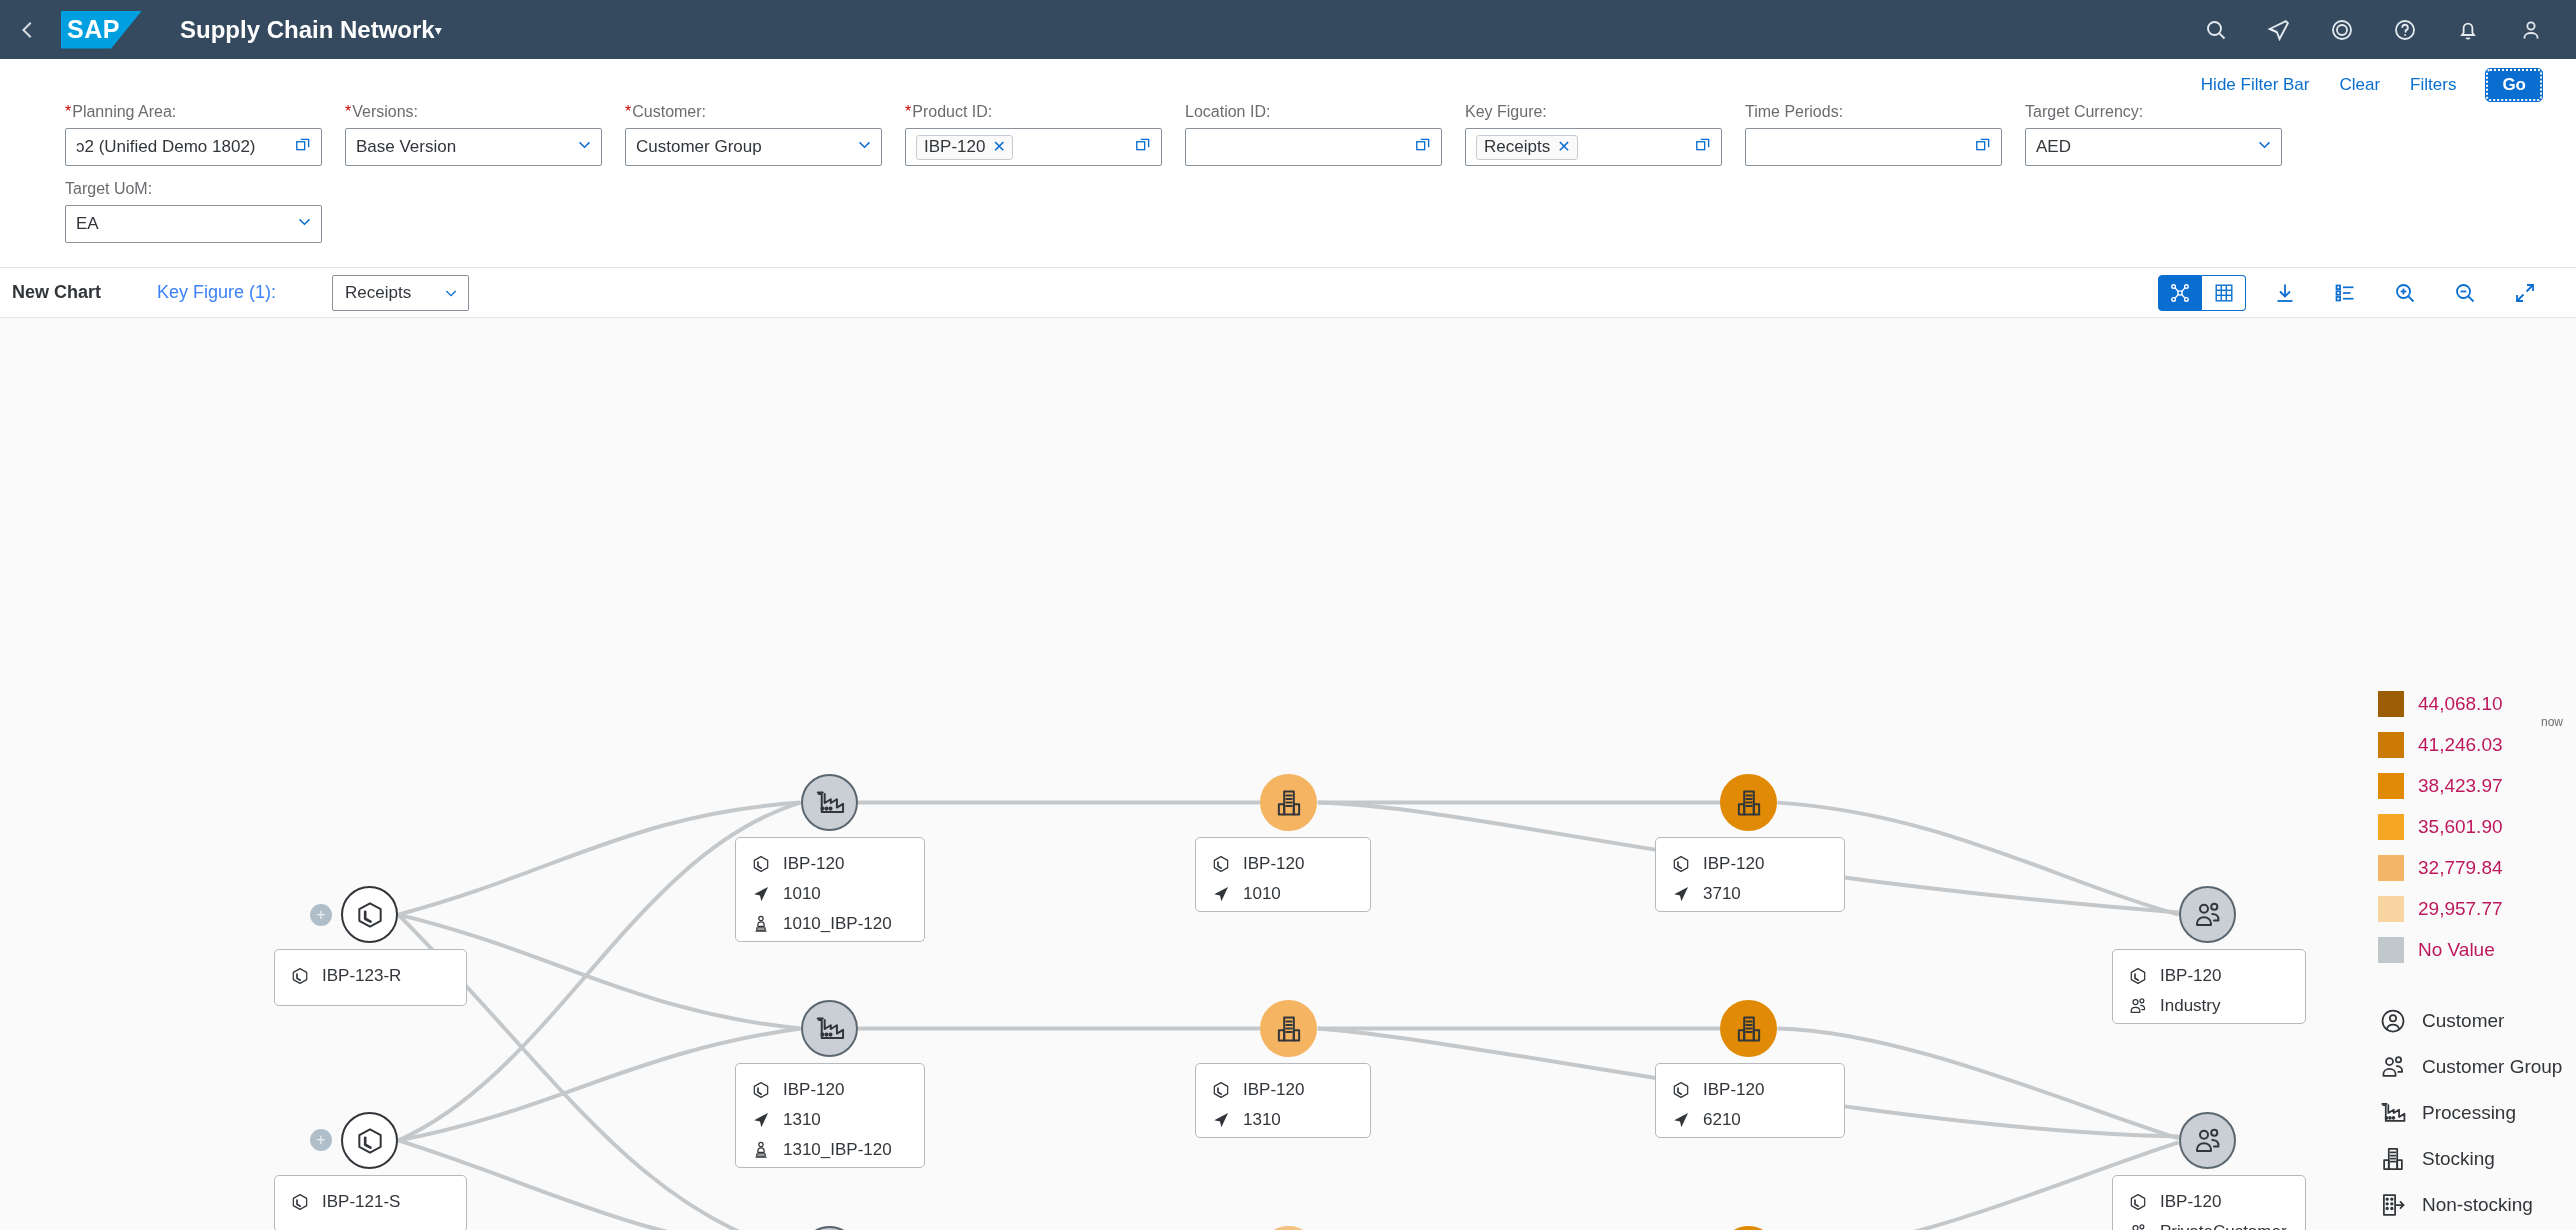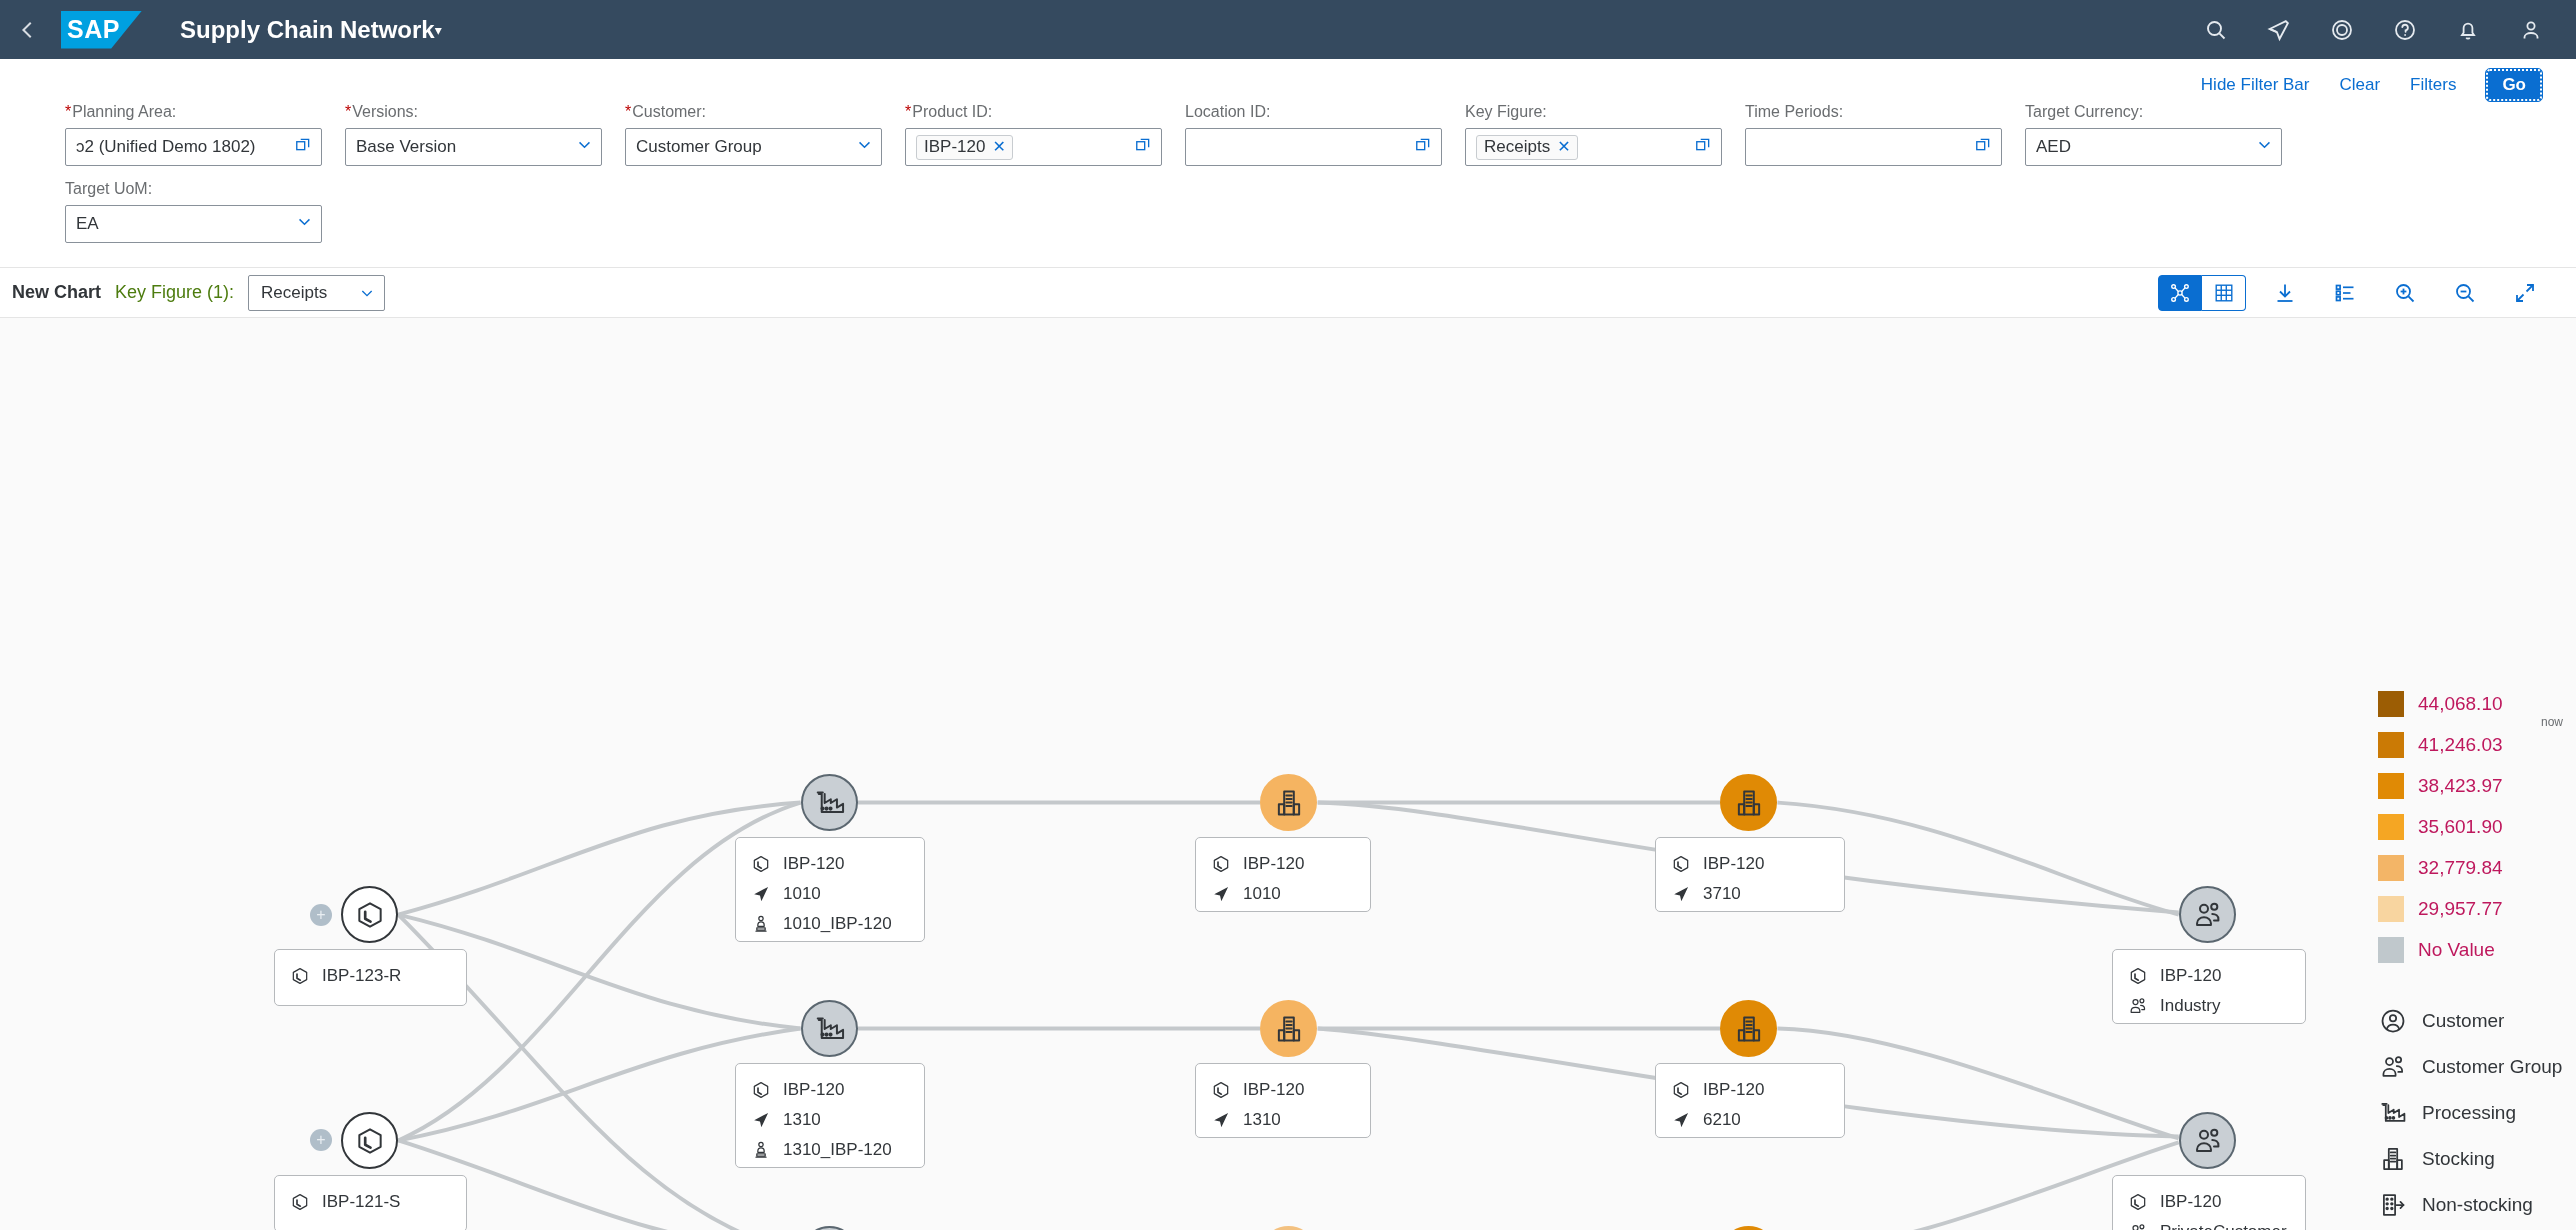--- a/index.html
+++ b/index.html
@@ -130,23 +130,24 @@
   }
   .token .tok-x { color: #0a6ed1; font-size: 16px; cursor: pointer; }
 
   
   #chart-toolbar {
     height: 50px;
     display: flex; align-items: center;
     padding: 0 30px 0 12px;
     border-bottom: 1px solid #e5e5e5;
     background: #fff;
+    gap: 42px;
   }
   #new-chart-title { font-size: 18px; font-weight: bold; color: #32363a; }
-  #key-figure-label { font-size: 18px; color: #4d7c0f; margin-left: 14px; }
+  #key-figure-label { font-size: 18px; color: #3b82f6; margin-left: 14px; }
   #key-figure-select {
     margin-left: 14px;
     height: 36px; width: 137px;
     border: 1px solid #89919a; border-radius: 2px;
     display: flex; align-items: center; justify-content: space-between;
     padding: 0 9px 0 12px;
     font-size: 17px; color: #32363a;
     cursor: pointer;
   }
   #toolbar-right {

